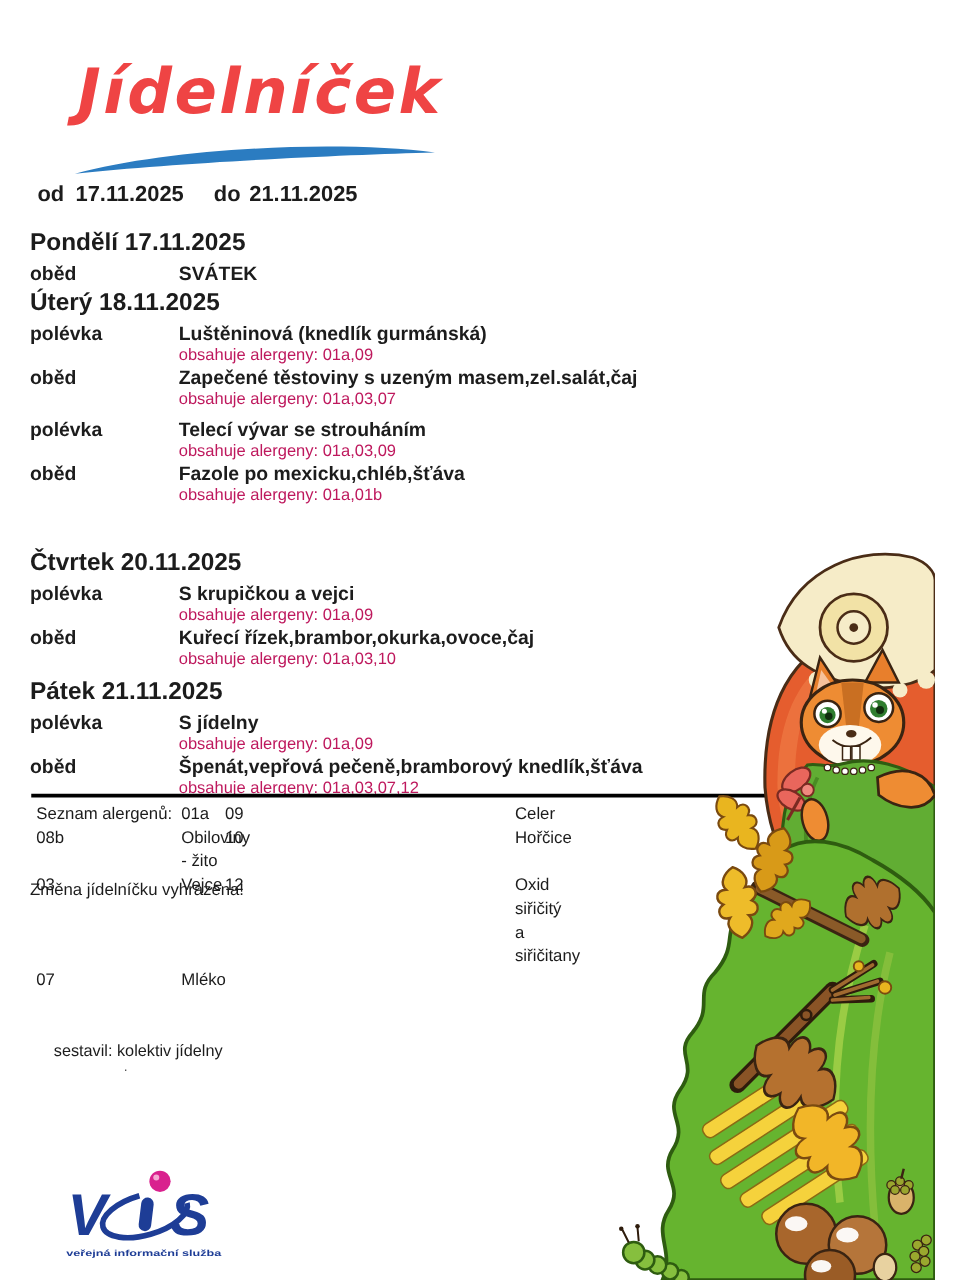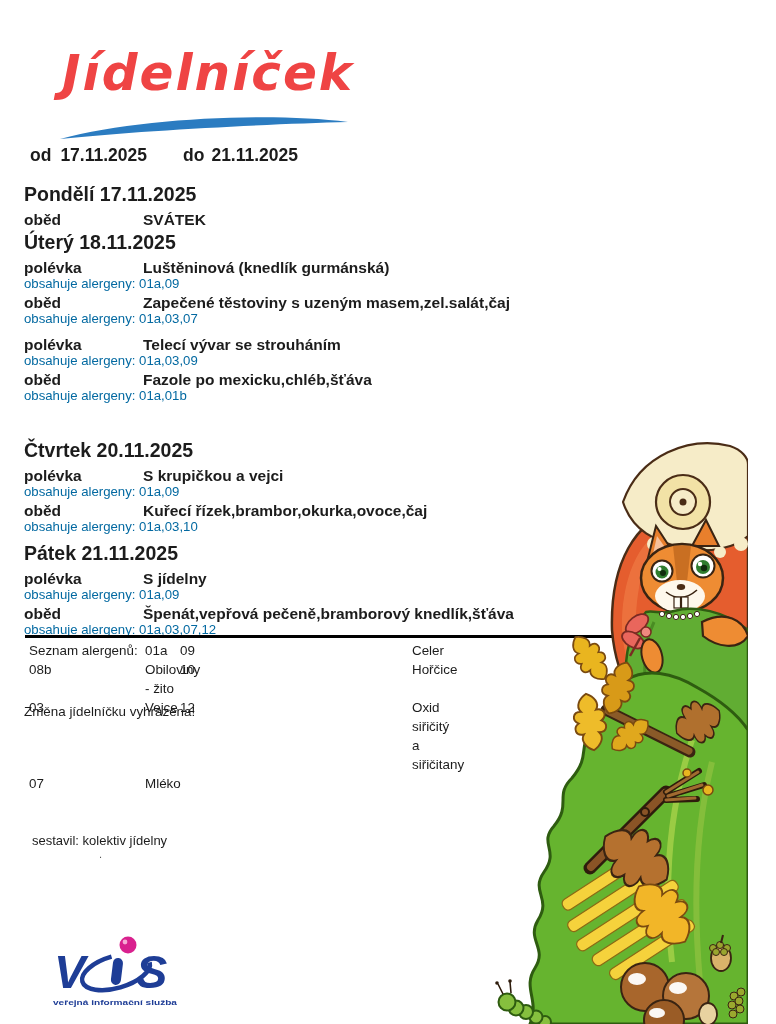--- a/index.html
+++ b/index.html
@@ -18,38 +18,38 @@
     font-style:italic; font-weight:bold;
     font-size:50px; letter-spacing:2px;
     color:#ef4444;
   }
   .swoosh { position:absolute; left:58px; top:113px; }
   .date-line {
     position:absolute; left:30px; top:145px;
     font-size:17.5px; font-weight:bold; white-space:nowrap;
   }
   .date-line .od-date { margin-left:9px; }
-  .date-line .do-label { margin-left:36px;text-align:right; }
+  .date-line .do-label { margin-left:24px;text-align:right; }
   .date-line .do-date { margin-left:7px; }
   
   .day { position:absolute; left:24px; width:625px; }
   .day-name { font-size:19.5px; font-weight:bold; line-height:25px; margin-bottom:3px; }
   .item-row { display:flex;align-items:center; }
   .course { width:119px; flex:none; font-size:15.5px; font-weight:bold; line-height:19px; }
   .dish   { font-size:15.5px; font-weight:bold; line-height:19px; white-space:nowrap; }
-  .allerg { font-size:13.2px; line-height:14px; margin-bottom:2px; color:#0369a1; }
+  .allerg { margin-left:119px; font-size:13.2px; line-height:14px; margin-bottom:2px; color:#be185d; }
   
   .rule { position:absolute; left:25px; top:635px; width:606px; height:2.5px; background:#000; }
   .legend {
     position:absolute; left:29px; top:641px;
     display:grid; grid-template-columns:116px 35px 232px 33px auto;
     font-size:13.4px; line-height:19px;
   }
   .change { position:absolute; left:24px; top:704px; font-size:13.4px; }
-  .author { position:absolute; left:32px; top:833px; font-size:13px; }
+  .author { position:absolute; left:43px; top:833px; font-size:13px; }
   .stray-mark { position:absolute; left:99px; top:848px; font-size:11px; color:#555; }
   
   .vis-logo { position:absolute; left:50px; top:934px; }
   
   .illustration { position:absolute; left:440px; top:440px; }
 </style>
 </head>
 <body>
 
 <div class="title">Jídelníček</div>

